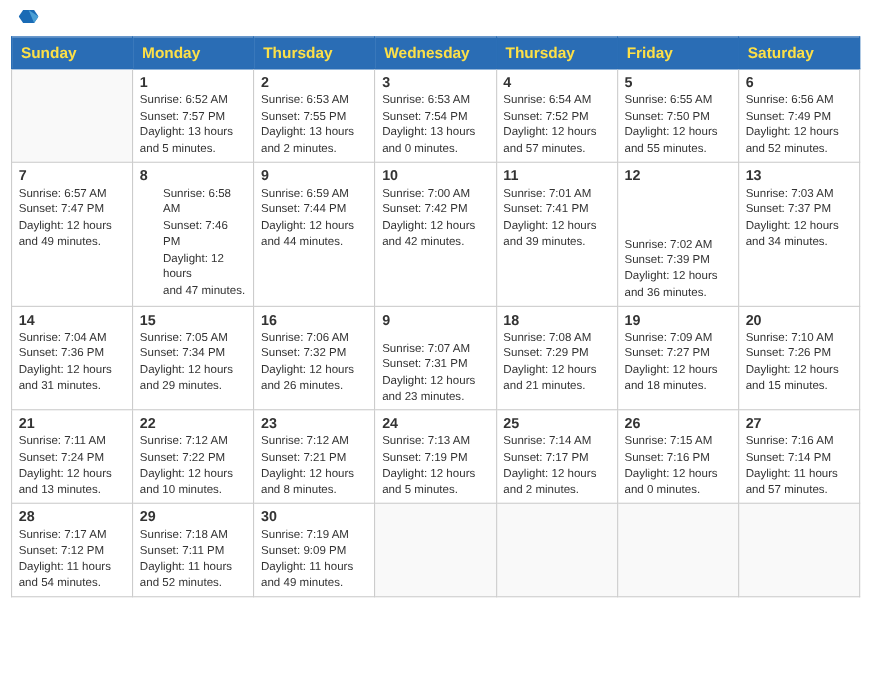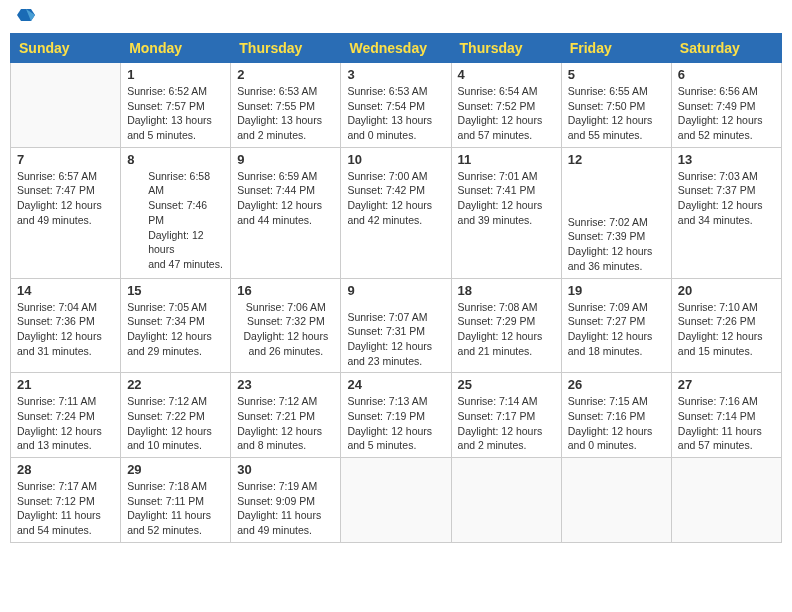--- a/index.html
+++ b/index.html
@@ -229,21 +229,21 @@
         </td>
         <td>
           <div class="day-num">15</div>
           <div class="day-info" style="white-space: pre-line;">Sunrise: 7:05 AM
 Sunset: 7:34 PM
 Daylight: 12 hours
 and 29 minutes.</div>
         </td>
         <td>
           <div class="day-num">16</div>
-          <div class="day-info" style="white-space: pre-line; text-align: center;">Sunrise: 7:06 AM
+          <div class="day-info" style="white-space: pre-line;">Sunrise: 7:06 AM
 Sunset: 7:32 PM
 Daylight: 12 hours
 and 26 minutes.</div>
         </td>
         <td>
           <div class="day-num">9</div>
           <div class="day-info" style="white-space: pre-line; margin-top: 12px;">Sunrise: 7:07 AM
 Sunset: 7:31 PM
 Daylight: 12 hours
 and 23 minutes.</div>

